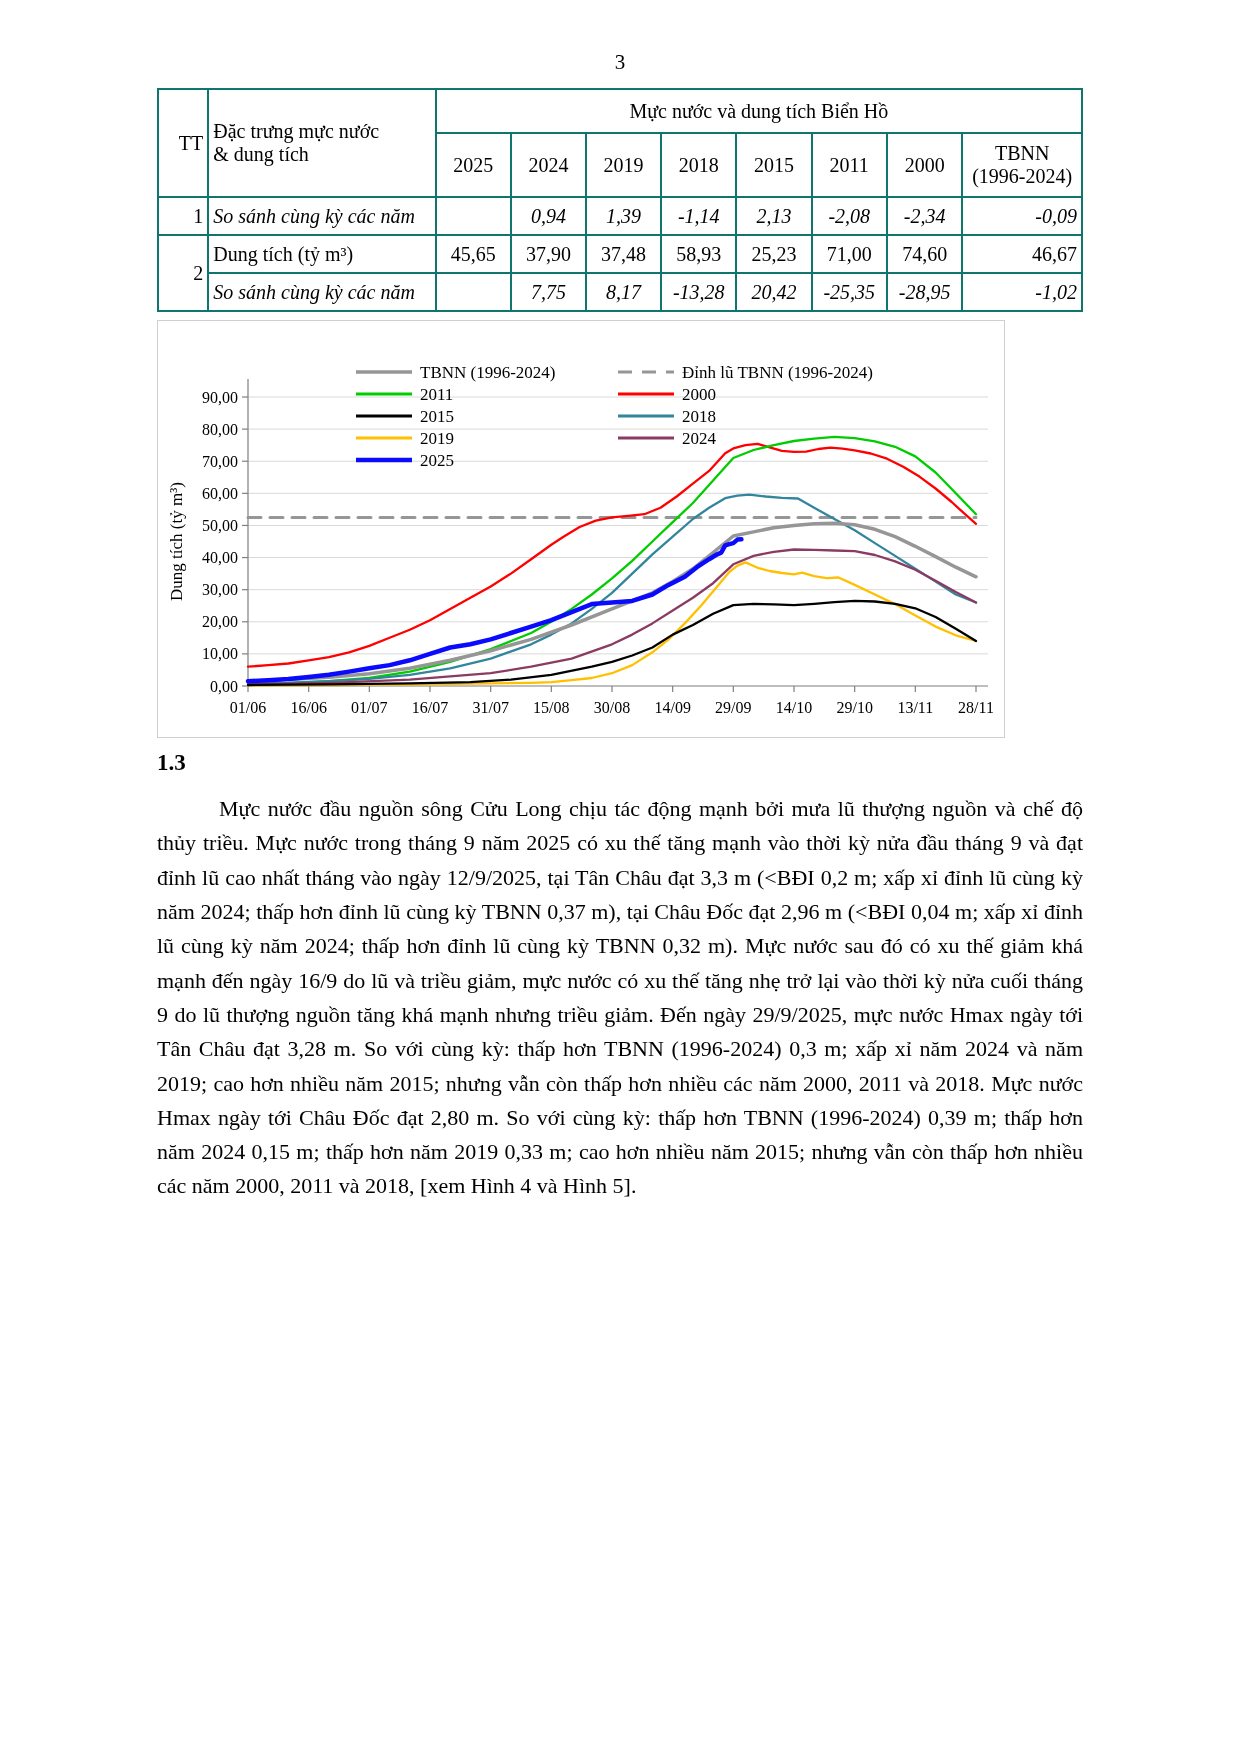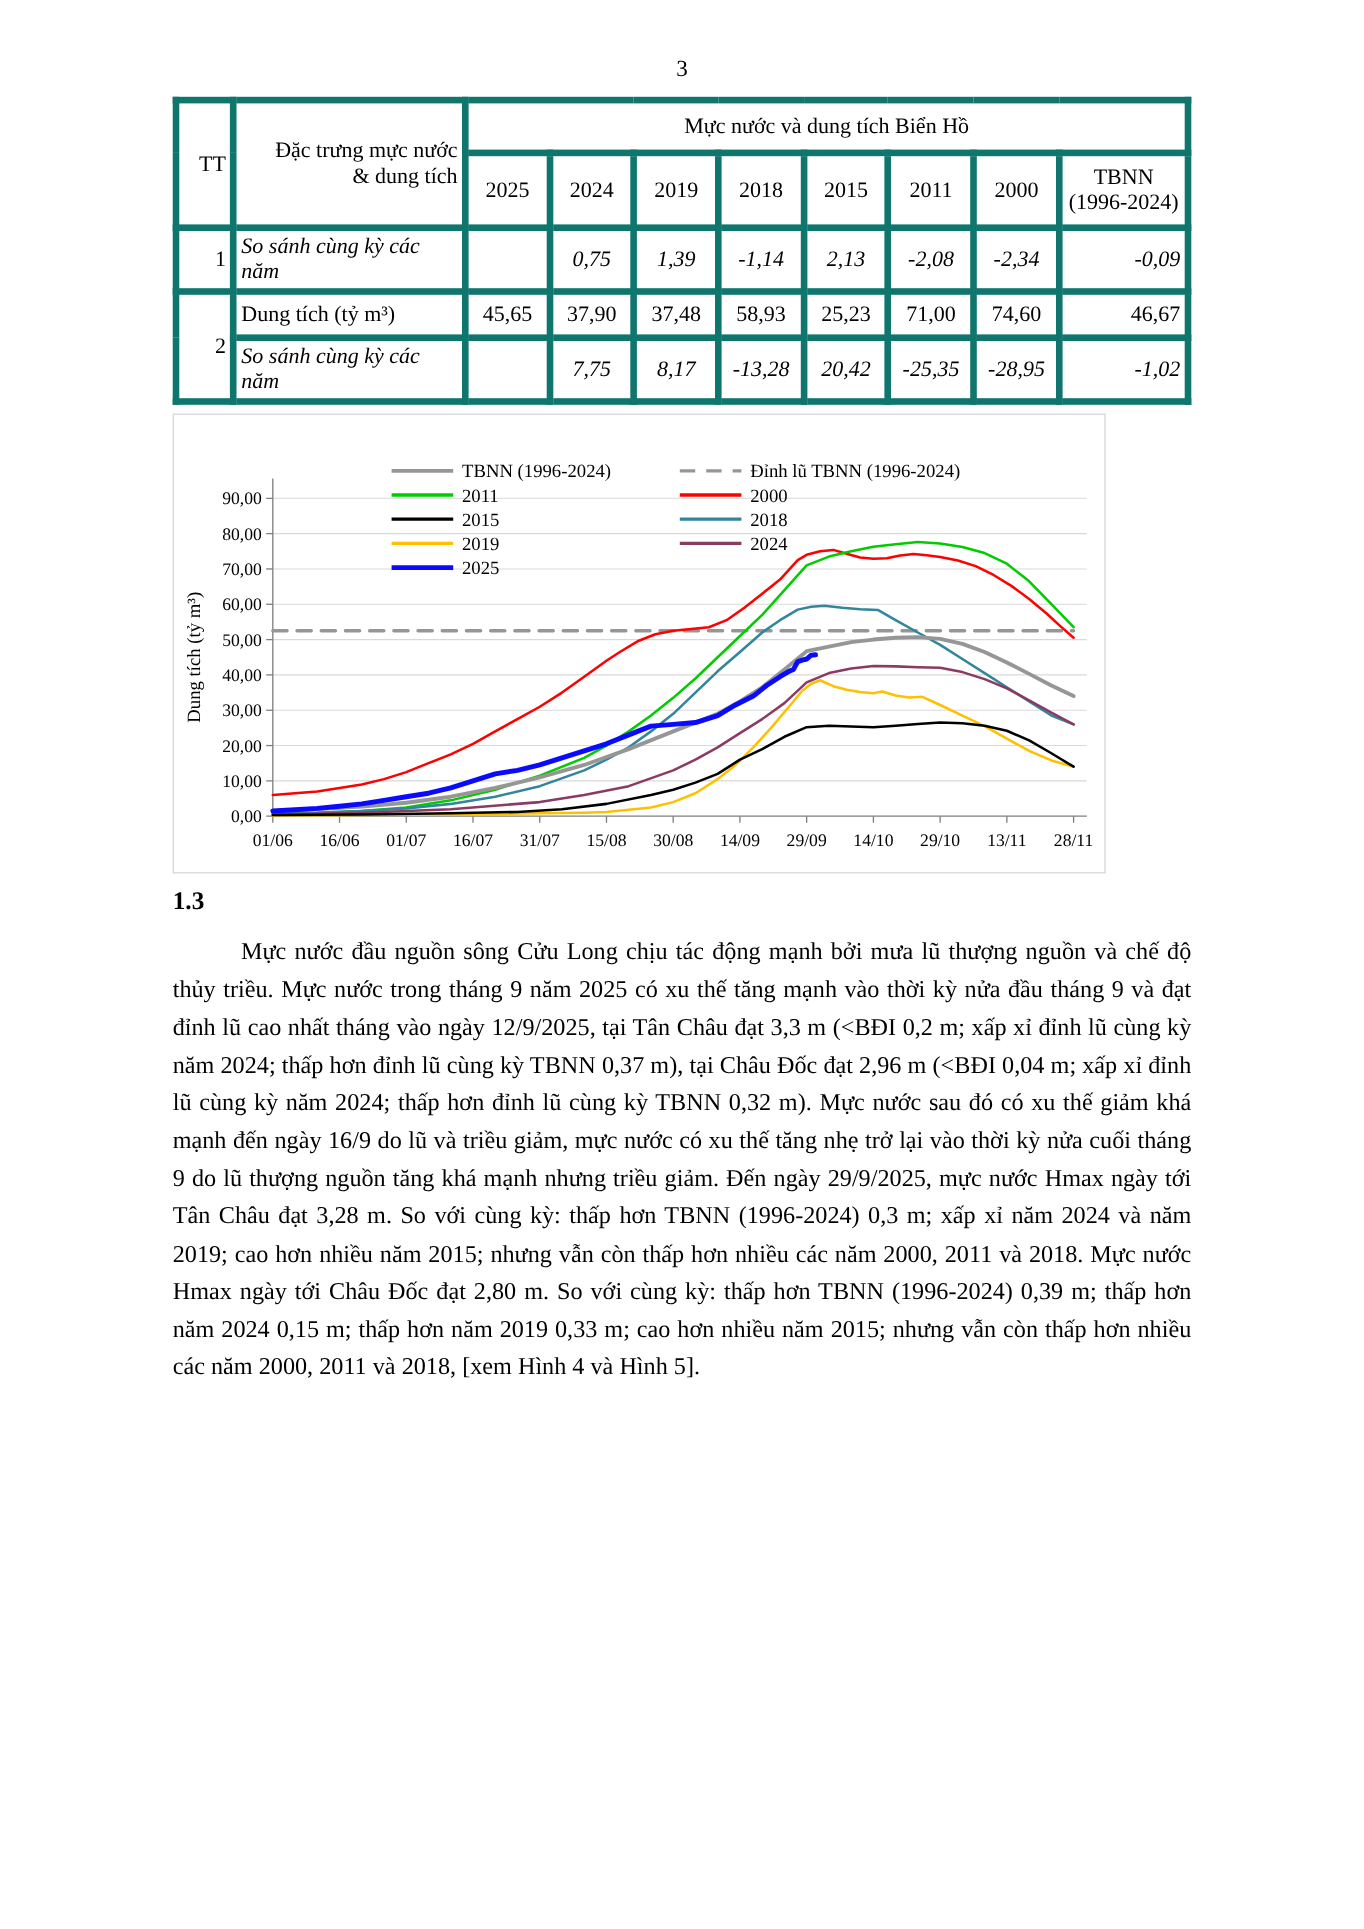--- a/index.html
+++ b/index.html
@@ -5,23 +5,23 @@
   html,body{margin:0;padding:0;background:#888;}
   .page{
     width:1240px;height:1754px;background:#ffffff;margin:0 auto;position:relative;
     font-family:"Liberation Serif","DejaVu Serif",serif;color:#000;
   }
   .page-number{padding-top:50px;text-align:center;font-size:21px;}
   .content{margin-left:157px;width:926px;}
 
   
   table.data-table{border-collapse:collapse;margin-top:13px;font-size:20px;table-layout:fixed;}
-  table.data-table th,table.data-table td{border:6px solid #0f766e;padding:3px 4px;font-weight:normal;}
+  table.data-table th,table.data-table td{border:2px solid #0f766e;padding:3px 4px;font-weight:normal;}
   .c-tt{width:41px;text-align:right;}
-  .c-char{width:225px;text-align:right;white-space:pre-line;}
+  .c-char{width:225px;text-align:left;white-space:pre-line;}
   .c-group{text-align:center;height:36px;}
   .c-year{width:66px;text-align:center;height:56px;}
   .c-tbnn{width:112px;text-align:center;white-space:pre-line;}
   td.c-label{text-align:left;padding-left:7px;}
   td.c-val{text-align:center;height:30px;}
   td.c-val-tbnn{text-align:right;padding-right:18px;height:30px;margin-top:20px;}
   .italic{font-style:italic;}
 
   
   .figure{margin-top:8px;width:846px;border:1px solid #cfcfcf;background:#fff;}
@@ -59,21 +59,21 @@
           <th class="c-year">2015</th>
           <th class="c-year">2011</th>
           <th class="c-year">2000</th>
           <th class="c-tbnn">TBNN
 (1996-2024)</th>
         </tr>
         <tr>
           <td class="c-tt">1</td>
           <td class="c-label italic">So sánh cùng kỳ các năm</td>
           <td class="c-val italic"></td>
-          <td class="c-val italic">0,75</td>
+          <td class="c-val italic">0,94</td>
           <td class="c-val italic">1,39</td>
           <td class="c-val italic">-1,14</td>
           <td class="c-val italic">2,13</td>
           <td class="c-val italic">-2,08</td>
           <td class="c-val italic">-2,34</td>
           <td class="c-val-tbnn italic">-0,09</td>
         </tr>
         <tr>
           <td class="c-tt" rowspan="2">2</td>
           <td class="c-label">Dung tích (tỷ m³)</td>

